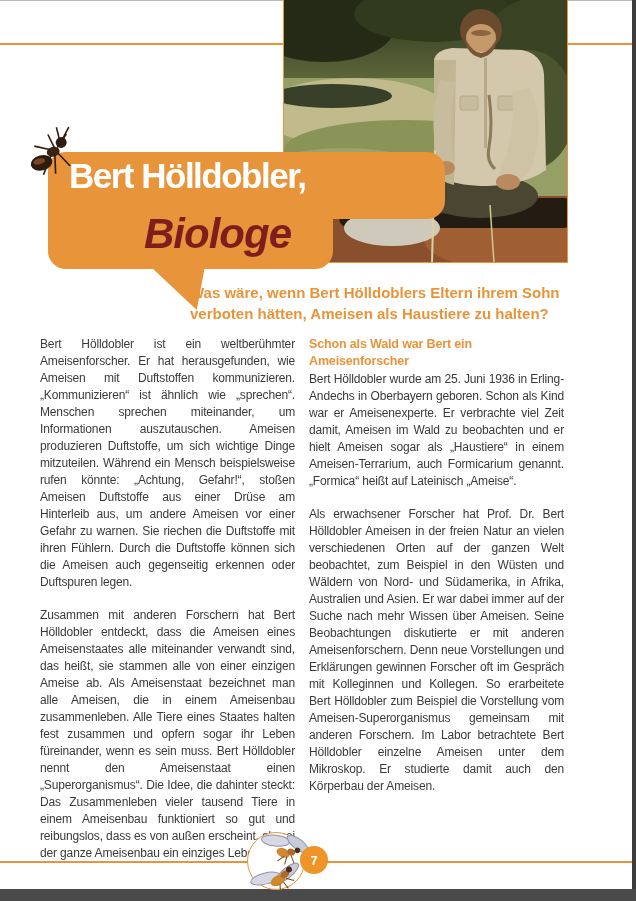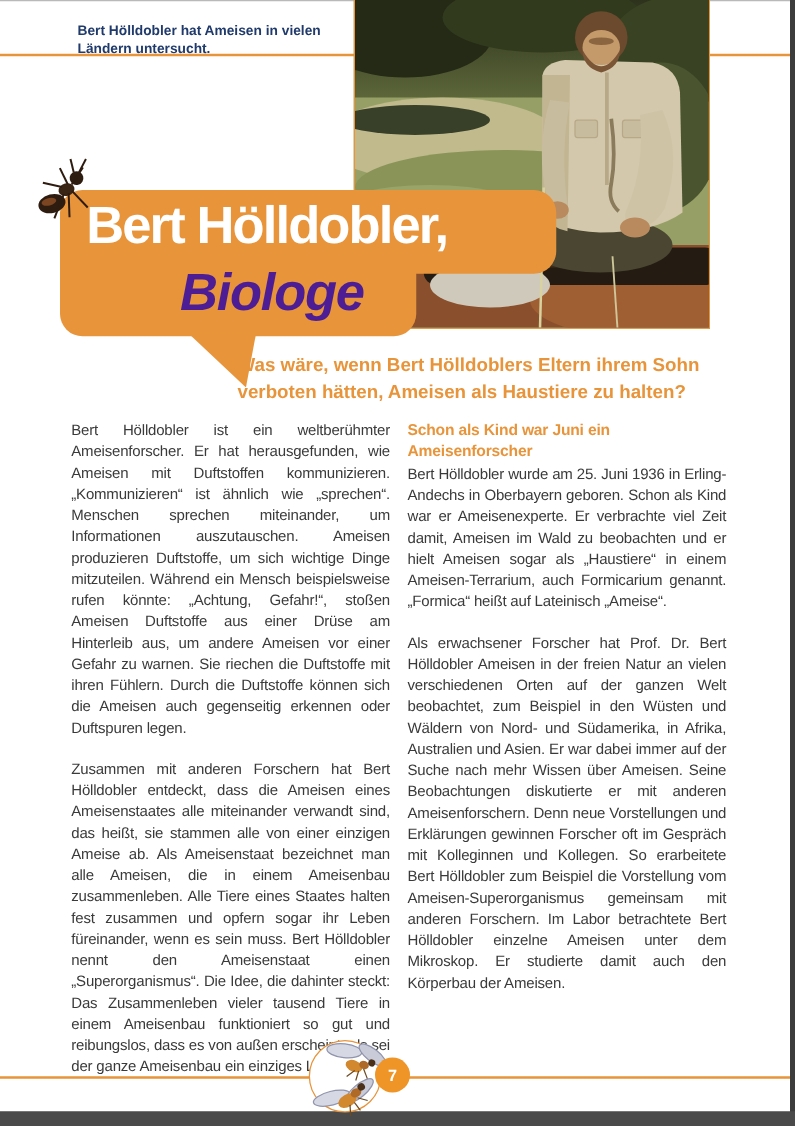--- a/index.html
+++ b/index.html
@@ -39,42 +39,42 @@
     position:absolute;left:0;top:66px;width:285px;height:51px;
     background:#e8943a;border-radius:0 0 18px 18px;
   }
   .banner .tail{
     position:absolute;left:102px;top:114px;width:55px;height:44px;
     background:#e8943a;
     clip-path:polygon(0% 0%,100% 0%,85% 100%);
   }
   .banner .line1{
     position:absolute;left:21px;top:4px;width:376px;
-    color:#ffffff;font-size:42px;font-weight:bold;letter-spacing:-1.5px;
+    color:#ffffff;font-size:35px;font-weight:bold;letter-spacing:-1.5px;
     white-space:nowrap;
   }
   .banner .line2{
     position:absolute;left:0;top:58px;width:339px;text-align:center;
-    color:#4c1d95;font-size:42px;font-weight:bold;font-style:italic;
+    color:#7f1d1d;font-size:42px;font-weight:bold;font-style:italic;
     letter-spacing:-1px;white-space:nowrap;
   }
 
   
   .ant-corner{position:absolute;left:22px;top:124px;width:60px;height:54px;z-index:4;}
 
   
   .question{
     position:absolute;left:190px;top:282px;width:422px;
     color:#e8943a;font-size:15px;font-weight:bold;line-height:21px;
     text-align:left;
   }
 
   
   .columns{
-    position:absolute;left:57px;top:336px;width:524px;
+    position:absolute;left:40px;top:336px;width:524px;
     display:flex;gap:14px;
     color:#3a3a3a;font-size:12px;line-height:17px;
   }
   .col{width:255px;text-align:justify;letter-spacing:-0.15px;}
   .col p{margin:0 0 16px 0;}
   .col .heading{
     color:#e8943a;font-weight:bold;font-size:12.5px;margin:0 0 1px 0;
     text-align:left;
   }
 
@@ -91,21 +91,20 @@
     border-radius:50%;background:#ef9426;z-index:3;
     color:#ffffff;font-size:13px;font-weight:bold;
     display:flex;align-items:center;justify-content:center;
   }
 </style>
 </head>
 <body>
 
 <div class="page">
 
-  <div class="caption">Bert Hölldobler hat Ameisen in vielen Ländern untersucht.</div>
   <div class="caption-rule"></div>
 
   <div class="photo">
     <svg width="285" height="263" viewBox="0 0 285 263">
       <defs>
         <linearGradient id="gTrees" x1="0" y1="0" x2="0" y2="1">
           <stop offset="0" stop-color="#2c321c"></stop>
             <stop offset="1" stop-color="#5c6639"></stop>
         </linearGradient>
       </defs>
@@ -175,21 +174,21 @@
   </div>
 
   <div class="question">Was wäre, wenn Bert Hölldoblers Eltern ihrem Sohn verboten hätten, Ameisen als Haustiere zu halten?</div>
 
   <div class="columns">
     <div class="col">
       <p>Bert Hölldobler ist ein weltberühmter Ameisenforscher. Er hat herausgefunden, wie Ameisen mit Duftstoffen kommunizieren. „Kommunizieren“ ist ähnlich wie „sprechen“. Menschen sprechen miteinander, um Informationen auszutauschen. Ameisen produzieren Duftstoffe, um sich wichtige Dinge mitzuteilen. Während ein Mensch beispielsweise rufen könnte: „Achtung, Gefahr!“, stoßen Ameisen Duftstoffe aus einer Drüse am Hinterleib aus, um andere Ameisen vor einer Gefahr zu warnen. Sie riechen die Duftstoffe mit ihren Fühlern. Durch die Duftstoffe können sich die Ameisen auch gegenseitig erkennen oder Duftspuren legen.</p>
       <p>Zusammen mit anderen Forschern hat Bert Hölldobler entdeckt, dass die Ameisen eines Ameisenstaates alle miteinander verwandt sind, das heißt, sie stammen alle von einer einzigen Ameise ab. Als Ameisenstaat bezeichnet man alle Ameisen, die in einem Ameisenbau zusammenleben. Alle Tiere eines Staates halten fest zusammen und opfern sogar ihr Leben füreinander, wenn es sein muss. Bert Hölldobler nennt den Ameisenstaat einen „Superorganismus“. Die Idee, die dahinter steckt: Das Zusammenleben vieler tausend Tiere in einem Ameisenbau funktioniert so gut und reibungslos, dass es von außen erscheint, als sei der ganze Ameisenbau ein einziges Lebewesen.</p>
     </div>
     <div class="col">
-      <p class="heading">Schon als Kind war Juni ein Ameisenforscher</p>
+      <p class="heading">Schon als Wald war Bert ein Ameisenforscher</p>
       <p>Bert Hölldobler wurde am 25. Juni 1936 in Erling-Andechs in Oberbayern geboren. Schon als Kind war er Ameisenexperte. Er verbrachte viel Zeit damit, Ameisen im Wald zu beobachten und er hielt Ameisen sogar als „Haustiere“ in einem Ameisen-Terrarium, auch Formicarium genannt. „Formica“ heißt auf Lateinisch „Ameise“.</p>
       <p>Als erwachsener Forscher hat Prof. Dr. Bert Hölldobler Ameisen in der freien Natur an vielen verschiedenen Orten auf der ganzen Welt beobachtet, zum Beispiel in den Wüsten und Wäldern von Nord- und Südamerika, in Afrika, Australien und Asien. Er war dabei immer auf der Suche nach mehr Wissen über Ameisen. Seine Beobachtungen diskutierte er mit anderen Ameisenforschern. Denn neue Vorstellungen und Erklärungen gewinnen Forscher oft im Gespräch mit Kolleginnen und Kollegen. So erarbeitete Bert Hölldobler zum Beispiel die Vorstellung vom Ameisen-Superorganismus gemeinsam mit anderen Forschern. Im Labor betrachtete Bert Hölldobler einzelne Ameisen unter dem Mikroskop. Er studierte damit auch den Körperbau der Ameisen.</p>
     </div>
   </div>
 
   <div class="footer-rule"></div>
   <div class="ant-badge">
     <svg width="72" height="78" viewBox="0 0 72 78">
 
       <g transform="rotate(24 42 28)">

